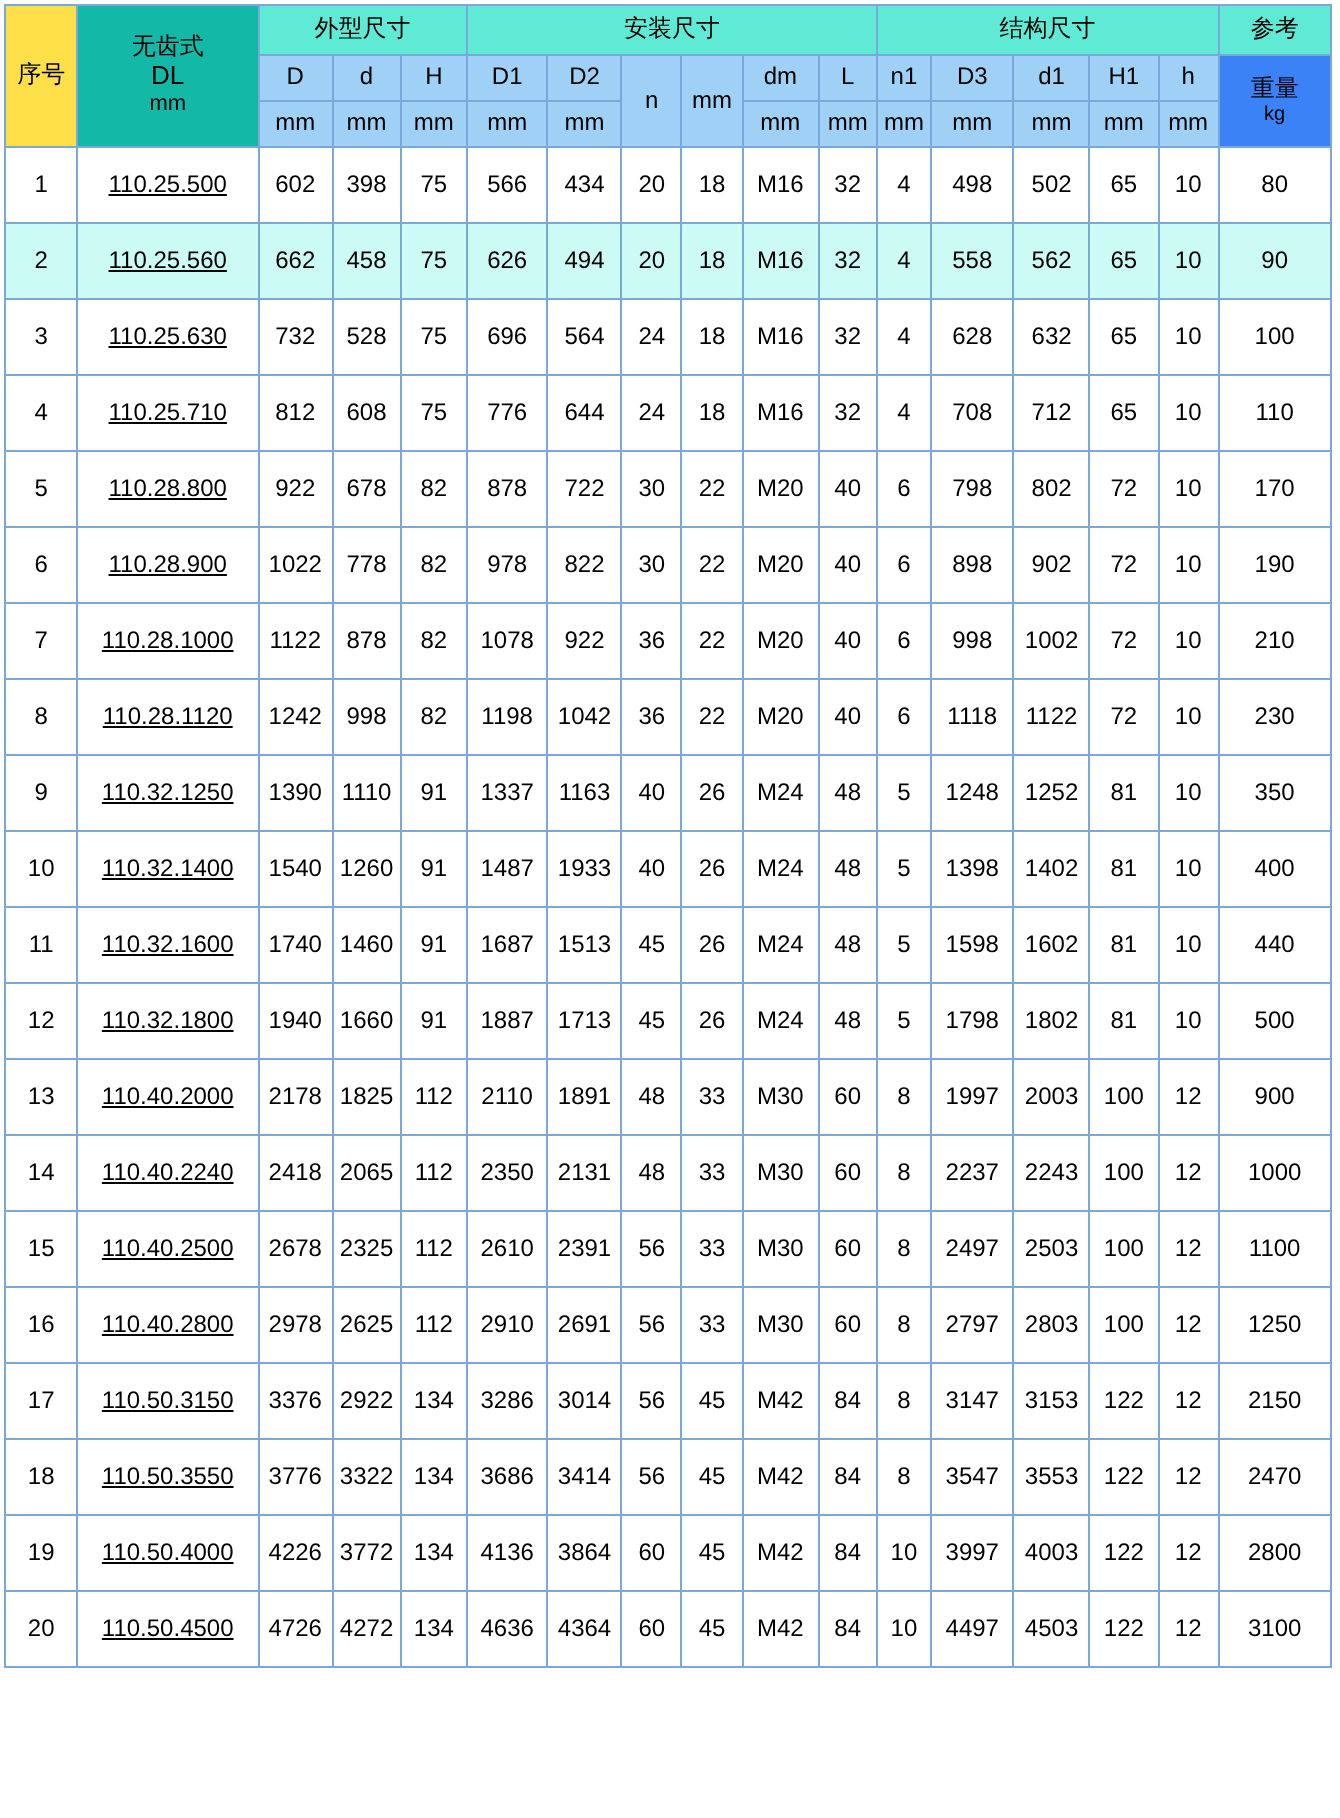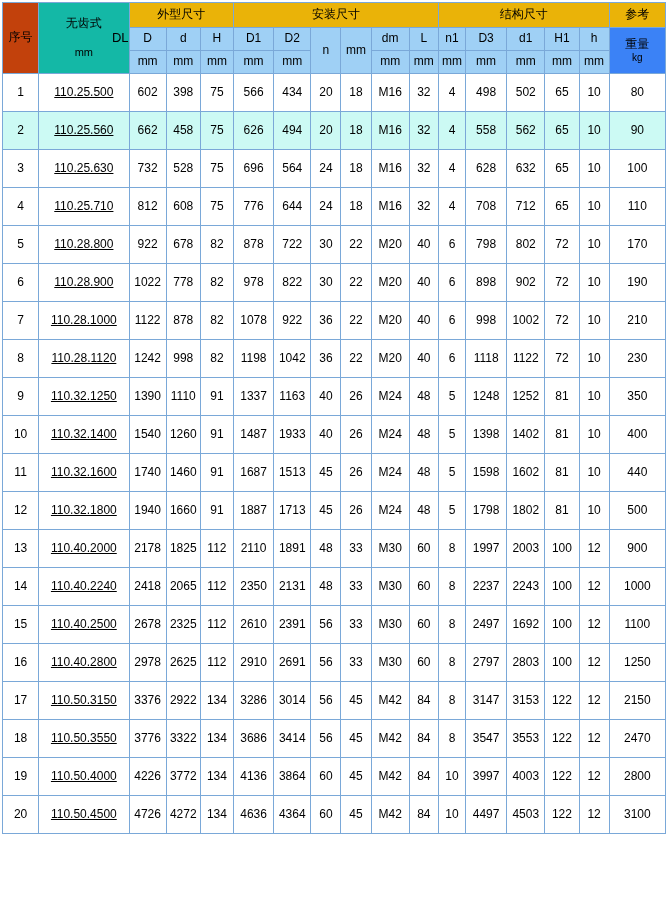--- a/index.html
+++ b/index.html
@@ -24,45 +24,45 @@
     text-align: center;
     vertical-align: middle;
     font-weight: normal;
     font-size: 12px;
     color: #000;
     padding: 0;
     line-height: 1.15;
   }
   
   .hdr-group {
-    background: #eab308;
+    background: #5eead4;
     font-size: 13px;
     height: 24px;
   }
   .hdr-sub {
     background: #9fd0f5;
     font-size: 12px;
     height: 22px;
   }
   .hdr-unit {
     background: #9fd0f5;
     font-size: 11px;
     height: 22px;
   }
   .hdr-tall {
-    background: #c2410c;
+    background: #fde047;
     font-size: 13px;
   }
   .hdr-dl {
     background: #14b8a6;
     font-size: 13px;
     line-height: 1.5;
   }
   .hdr-dl .dl-l1 { font-size: 12px; }
-  .hdr-dl .dl-l2 { font-size: 13px; text-align: right; }
+  .hdr-dl .dl-l2 { font-size: 13px; }
   .hdr-dl .dl-l3 { font-size: 11px; }
   .hdr-weight { background: #3b82f6; font-size: 13px; line-height: 1.5;}
   .hdr-weight .w-l1 { font-size: 12px; }
   .hdr-weight .w-l3 { font-size: 10px; }
 
   tr.row-odd td { background: #ffffff; height: 37px; }
   tr.row-even td { background: #ffffff; height: 37px; }
   tr.row-highlight td { background: #ccfaf4; height: 37px; }
 
   td.c-seq { font-size: 12px; }
@@ -433,21 +433,21 @@
         <td class="c-num">2325</td>
         <td class="c-num">112</td>
         <td class="c-num">2610</td>
         <td class="c-num">2391</td>
         <td class="c-num">56</td>
         <td class="c-num">33</td>
         <td class="c-num">M30</td>
         <td class="c-num">60</td>
         <td class="c-num">8</td>
         <td class="c-num">2497</td>
-        <td class="c-num">1692</td>
+        <td class="c-num">2503</td>
         <td class="c-num">100</td>
         <td class="c-num">12</td>
         <td class="c-num">1100</td>
       </tr>
       <tr class="row-even">
         <td class="c-seq">16</td>
         <td class="c-dl">110.40.2800</td>
         <td class="c-num">2978</td>
         <td class="c-num">2625</td>
         <td class="c-num">112</td>

